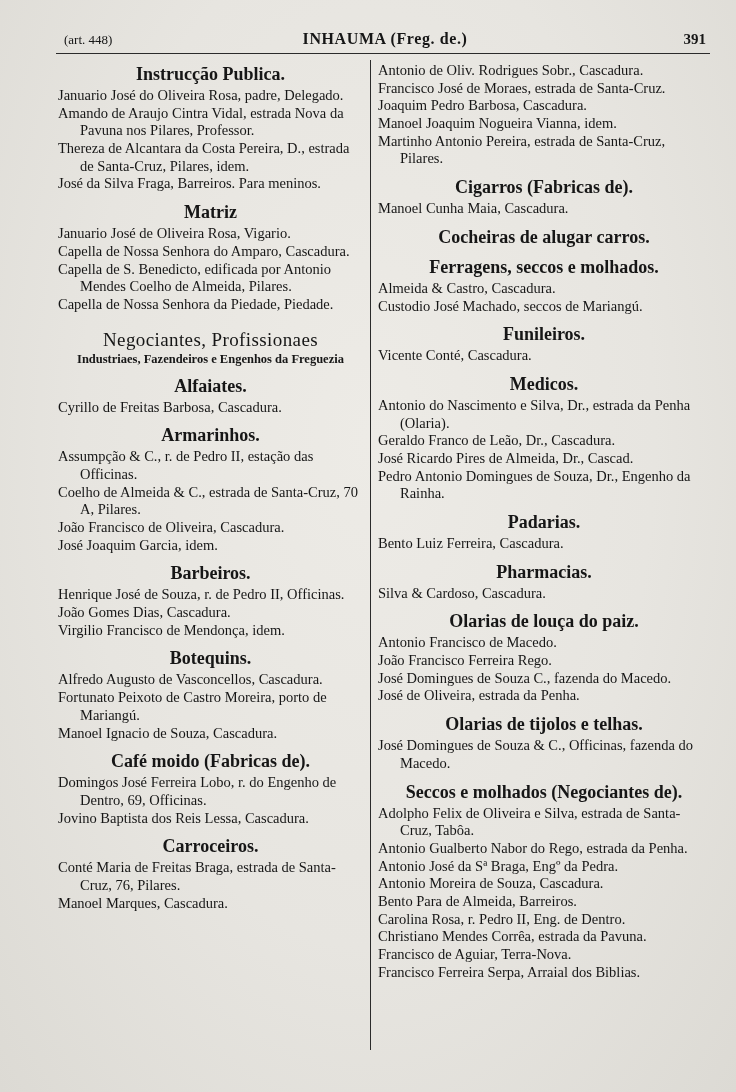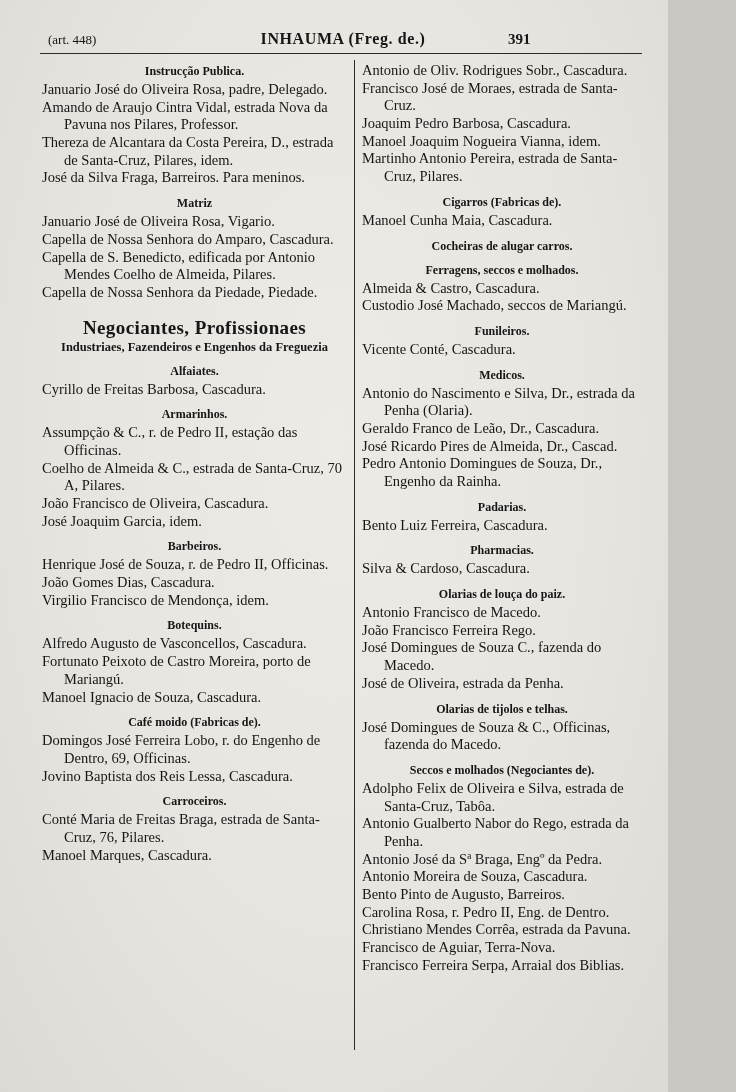--- a/index.html
+++ b/index.html
@@ -2,59 +2,60 @@
 <html><head>
 <meta charset="utf-8">
 <style>
   * { margin: 0; padding: 0; box-sizing: border-box; }
   html, body { width: 736px; height: 1092px; }
   body {
     font-family: "Liberation Serif", "DejaVu Serif", serif;
     background: #c9c7c2;
   }
   .page {
-    width: 668px;
+    width: 736px;
     height: 1092px;
     background: radial-gradient(ellipse at 50% 40%, #edebe6 0%, #e7e5e0 55%, #dcdad4 100%);
     color: #161616;
-    padding: 30px 26px 0 40px;
+    padding: 30px 26px 0 56px;
     overflow: hidden;
   }
   .page-header {
     display: flex;
     align-items: baseline;
     padding: 0 4px 3px 8px;
   }
   .art-ref { font-size: 13px; width: 130px; }
   .page-title {
     flex: 1;
     text-align: center;
     font-weight: bold;
     font-size: 16px;
     letter-spacing: 0.6px;
   }
   .page-number {
     width: 130px;
+    text-align: right;
     font-weight: bold;
     font-size: 15px;
   }
   .header-rule { height: 1px; background: #2b2b2b; margin: 2px 0 6px; }
   .columns { display: flex; align-items: stretch; min-height: 990px; }
   .column-left { width: 314px; padding: 2px 7px 0 2px; }
   .column-rule { width: 1px; background: #2b2b2b; flex: none; }
   .column-right { flex: 1; padding: 2px 0 0 7px; }
   .section-heading {
     text-align: center;
     font-weight: bold;
-    font-size: 12px;
+    font-size: 18px;
     margin: 9px 4px 2px;
   }
   .section-heading.large {
     font-size: 19px;
-    font-weight: 700;
+    font-weight: 400;
     letter-spacing: 0.4px;
     margin: 15px 0 1px;
   }
   .section-subtitle {
     text-align: center;
     font-weight: bold;
     font-size: 12.5px;
     margin: 0 0 3px;
   }
   .section:first-child .section-heading { margin-top: 2px; }
@@ -179,21 +180,21 @@
         <div class="section">
           <div class="section-heading">Olarias de tijolos e telhas.</div>
           <p class="entry">José Domingues de Souza &amp; C., Officinas, fazenda do Macedo.</p>
         </div>
         <div class="section">
           <div class="section-heading">Seccos e molhados (Negociantes de).</div>
           <p class="entry">Adolpho Felix de Oliveira e Silva, estrada de Santa-Cruz, Tabôa.</p>
           <p class="entry">Antonio Gualberto Nabor do Rego, estrada da Penha.</p>
           <p class="entry">Antonio José da Sª Braga, Engº da Pedra.</p>
           <p class="entry">Antonio Moreira de Souza, Cascadura.</p>
-          <p class="entry">Bento Pinto de Augusto, Barreiros.</p>
+          <p class="entry">Bento Para de Almeida, Barreiros.</p>
           <p class="entry">Carolina Rosa, r. Pedro II, Eng. de Dentro.</p>
           <p class="entry">Christiano Mendes Corrêa, estrada da Pavuna.</p>
           <p class="entry">Francisco de Aguiar, Terra-Nova.</p>
           <p class="entry">Francisco Ferreira Serpa, Arraial dos Biblias.</p>
         </div>
       </section>
   </main>
 </div>
 
 </body></html>

